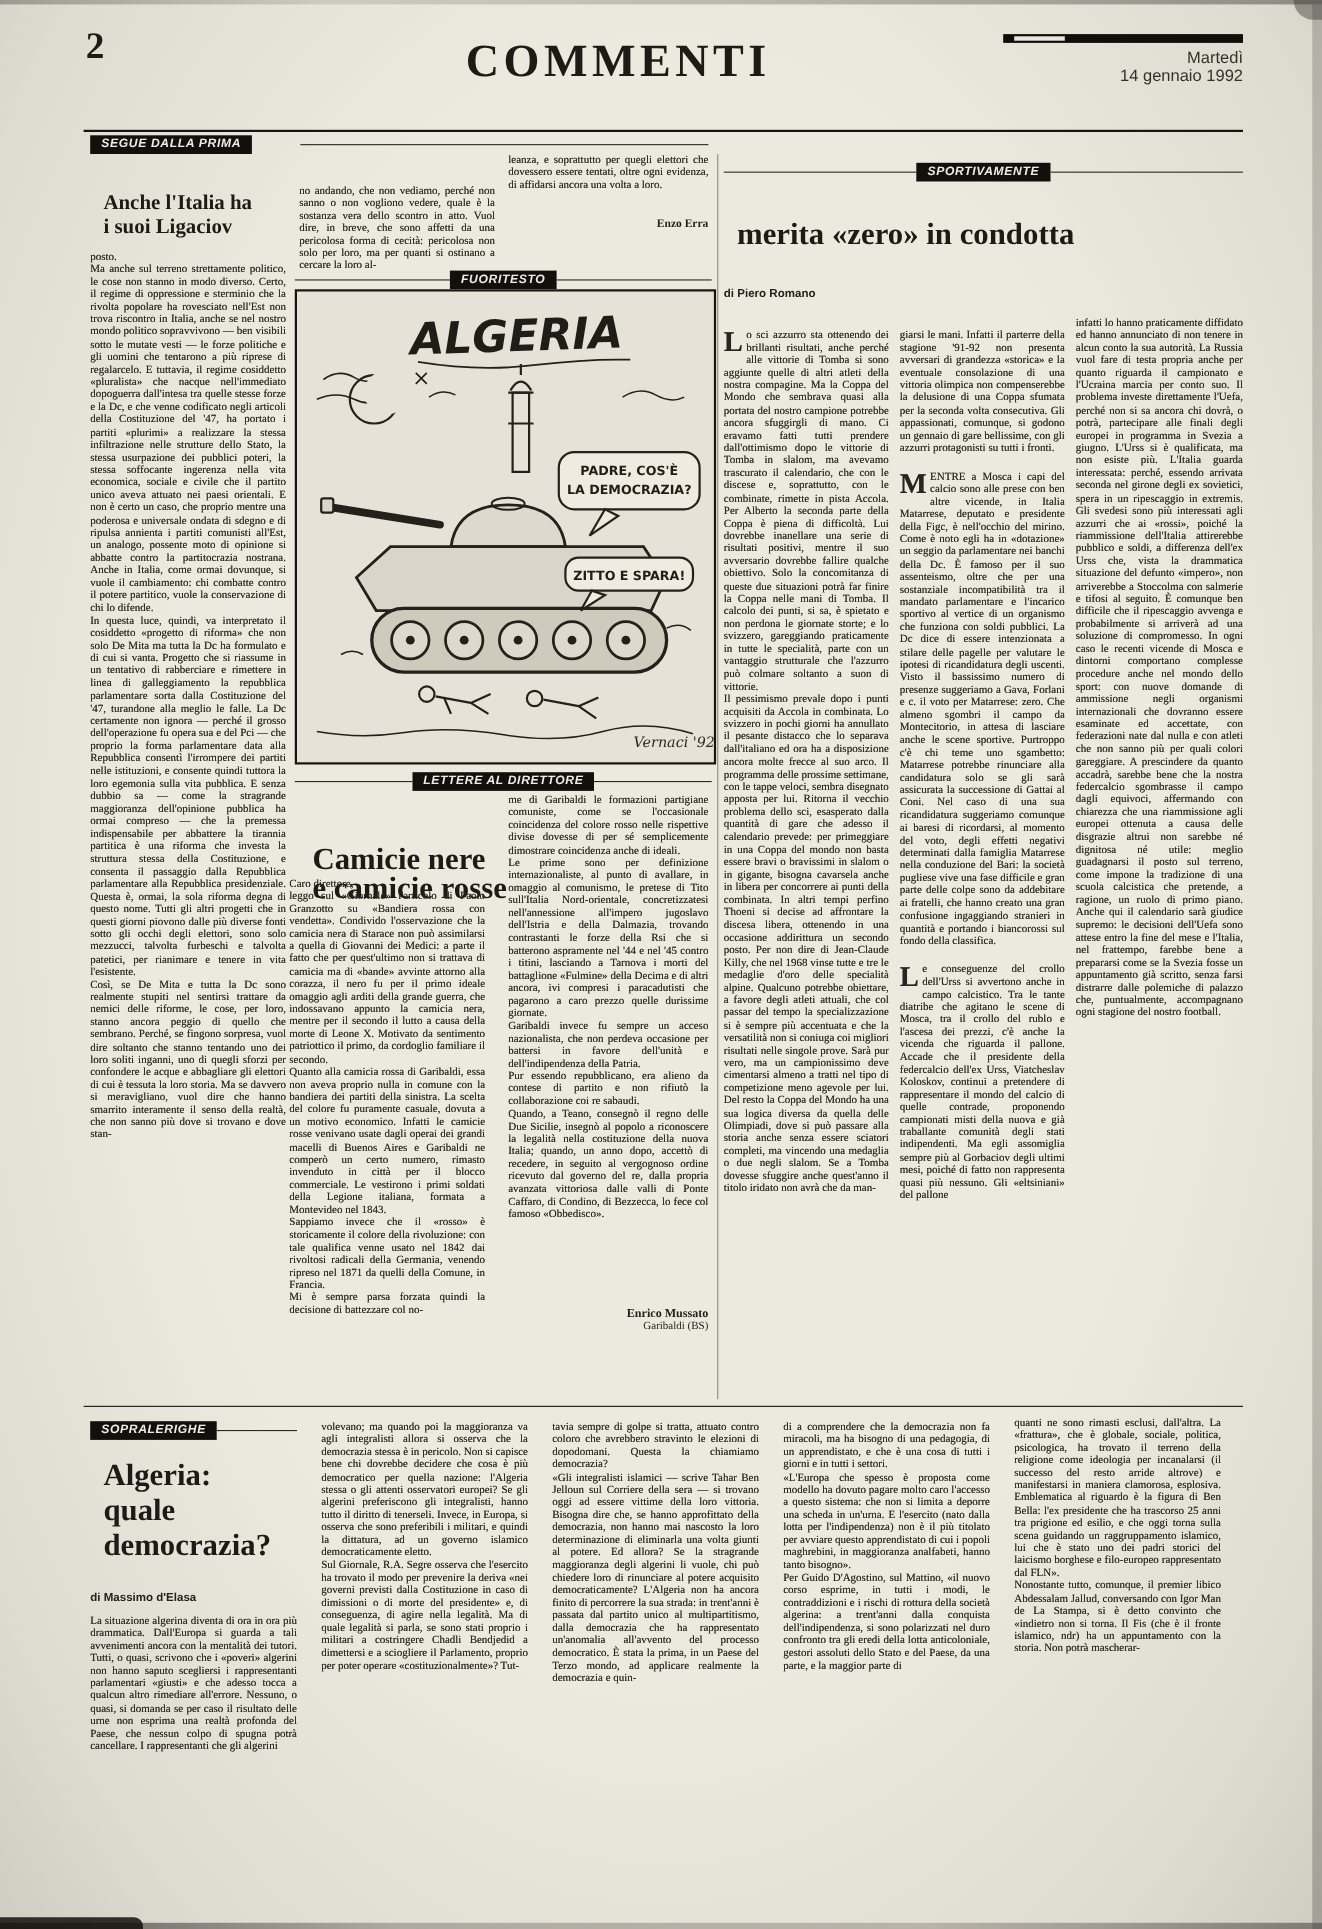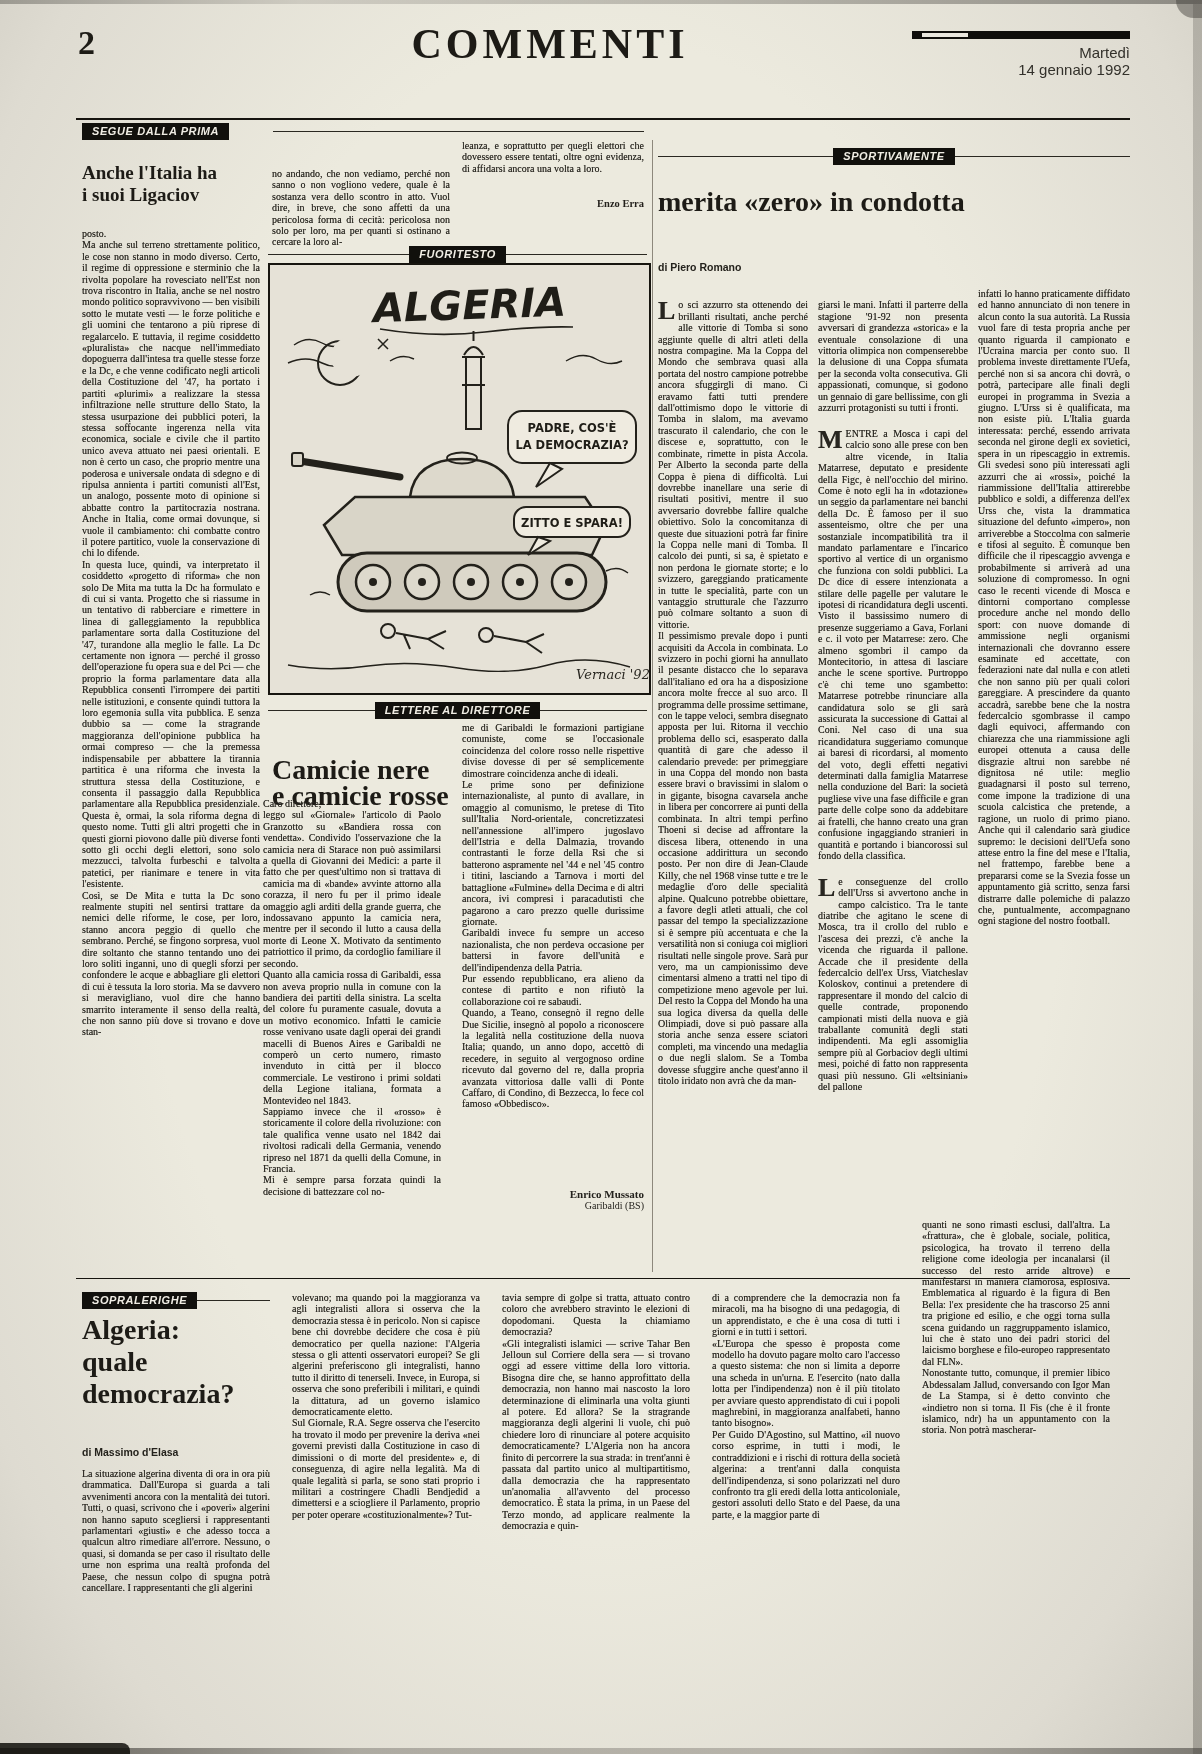--- a/index.html
+++ b/index.html
@@ -3,21 +3,21 @@
 <meta charset="utf-8">
 <style>
   html,body { margin:0; padding:0; background:#57554f; }
   .page {
     position:relative; width:1202px; height:1754px; margin:0 auto;
     background: radial-gradient(ellipse at 50% 45%, #eceade 55%, #dedbd1 85%, #cfccc2 100%);
     font-family:"Liberation Serif","DejaVu Serif",serif;
     color:#24221d; overflow:hidden;
   }
   .abs { position:absolute; }
-  h1,h2,h3,p { margin:0; }
+  h1,h2,h3,p { margin:12px; }
   .pre { white-space:pre-line; }
   .headline { font-family:"Liberation Serif","DejaVu Serif",serif; font-weight:bold; color:#1d1b16; }
   .bt {
     font-size:10px; line-height:11.4px; text-align:justify; color:#282620;
     overflow:hidden; white-space:pre-line; text-shadow:0 0 0.4px rgba(45,42,35,.65);
   }
   .bt p { margin:0 0 3px 0; }
   .dropcap { float:left; font-size:26px; line-height:22px; font-weight:bold; margin:1px 3px 0 0; white-space:normal; }
   .kicker { display:flex; align-items:center; }
   .kicker .bar {
@@ -79,21 +79,21 @@
   .sport-col3 { left:978px; top:288px; width:152px; height:982px; }
 
   
   .sopra-kicker { left:82px; top:1292px; width:188px; }
   .sopra-headline { left:82px; top:1314px; width:205px; font-size:28px; line-height:32px; }
   .sopra-byline { left:82px; top:1446px; width:188px; }
   .sopra-col1 { left:82px;  top:1468px; width:188px; height:278px; }
   .sopra-col2 { left:292px; top:1292px; width:188px; height:456px; }
   .sopra-col3 { left:502px; top:1292px; width:188px; height:456px; }
   .sopra-col4 { left:712px; top:1292px; width:188px; height:456px; }
-  .sopra-col5 { left:922px; top:1219px; width:188px; height:456px; }
+  .sopra-col5 { left:922px; top:1288px; width:188px; height:456px; }
 
   
   .edge-top { left:0; top:0; width:100%; height:4px; background:linear-gradient(90deg,#6b6962,#b9b6ad 25%,#8f8c84 60%,#4e4c47); opacity:.55; }
   .edge-right { right:0; top:0; width:9px; height:100%; background:linear-gradient(180deg,#8a877f,#b5b2a9 40%,#76736b); opacity:.5; }
   .edge-bottom { left:0; bottom:0; width:100%; height:6px; background:linear-gradient(90deg,#14120e,#8a877f 30%,#9b978e 70%,#474540); opacity:.6; }
   .blob-bl { left:0; bottom:0; width:130px; height:11px; background:#12100c; border-radius:0 8px 0 0; opacity:.85; }
   .corner-tr { right:0; top:0; width:26px; height:18px; background:#3c3a35; opacity:.45; border-radius:0 0 0 18px; }
 </style>
 </head>
 <body>

